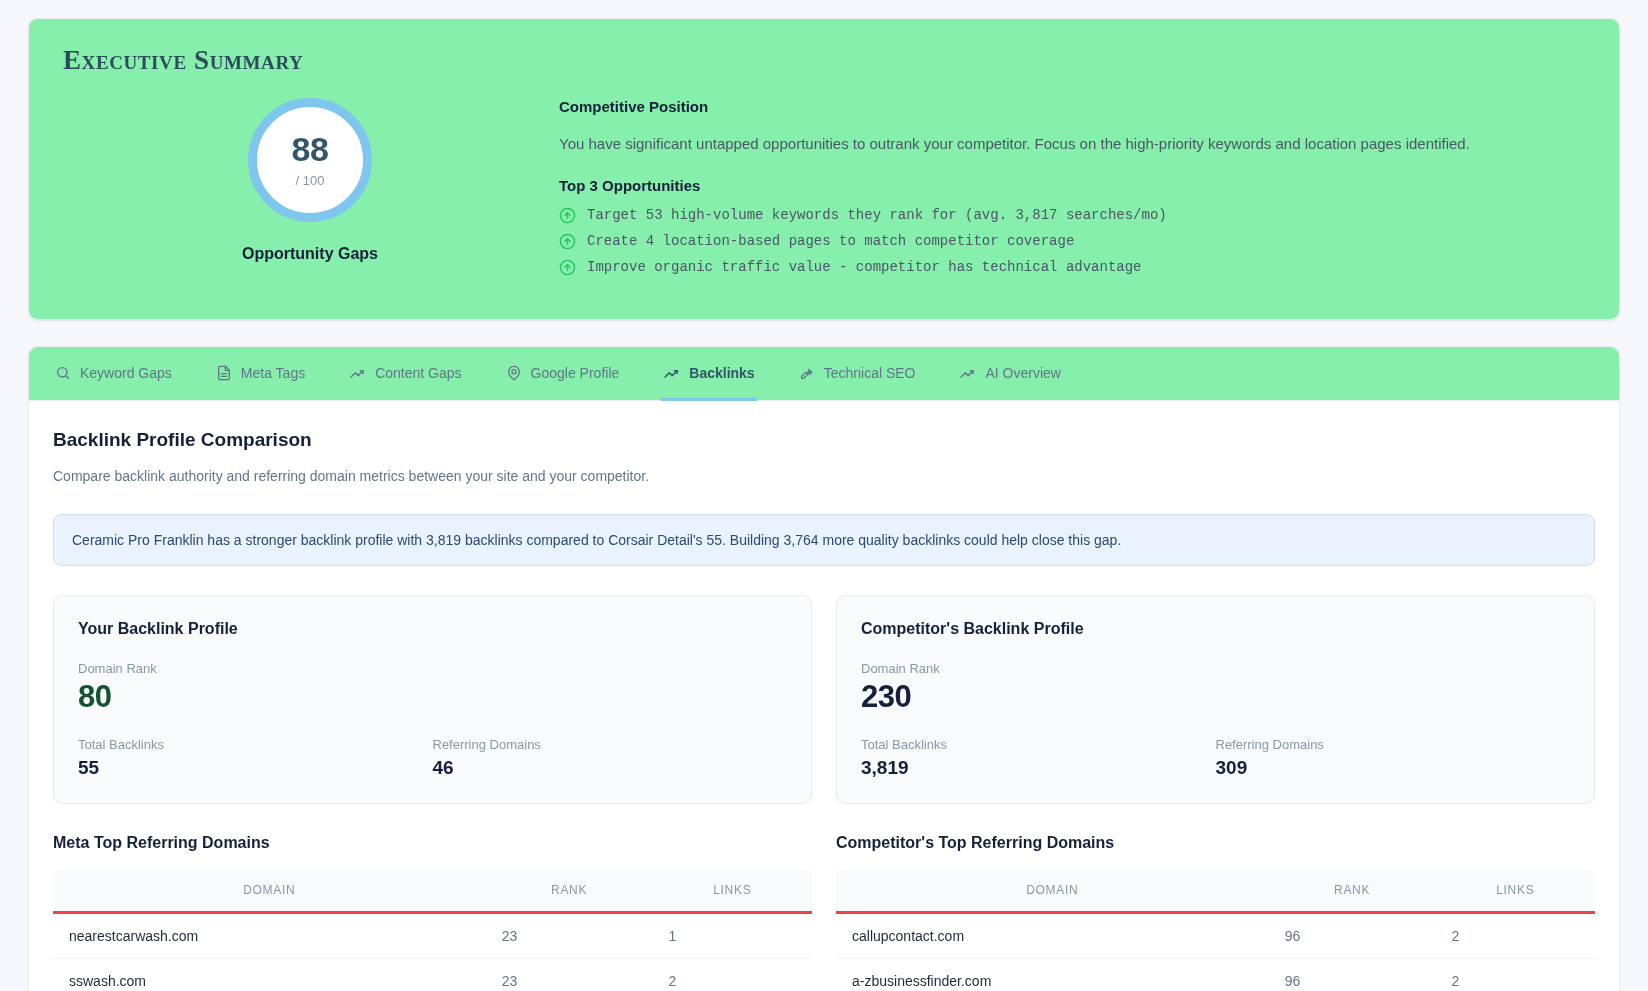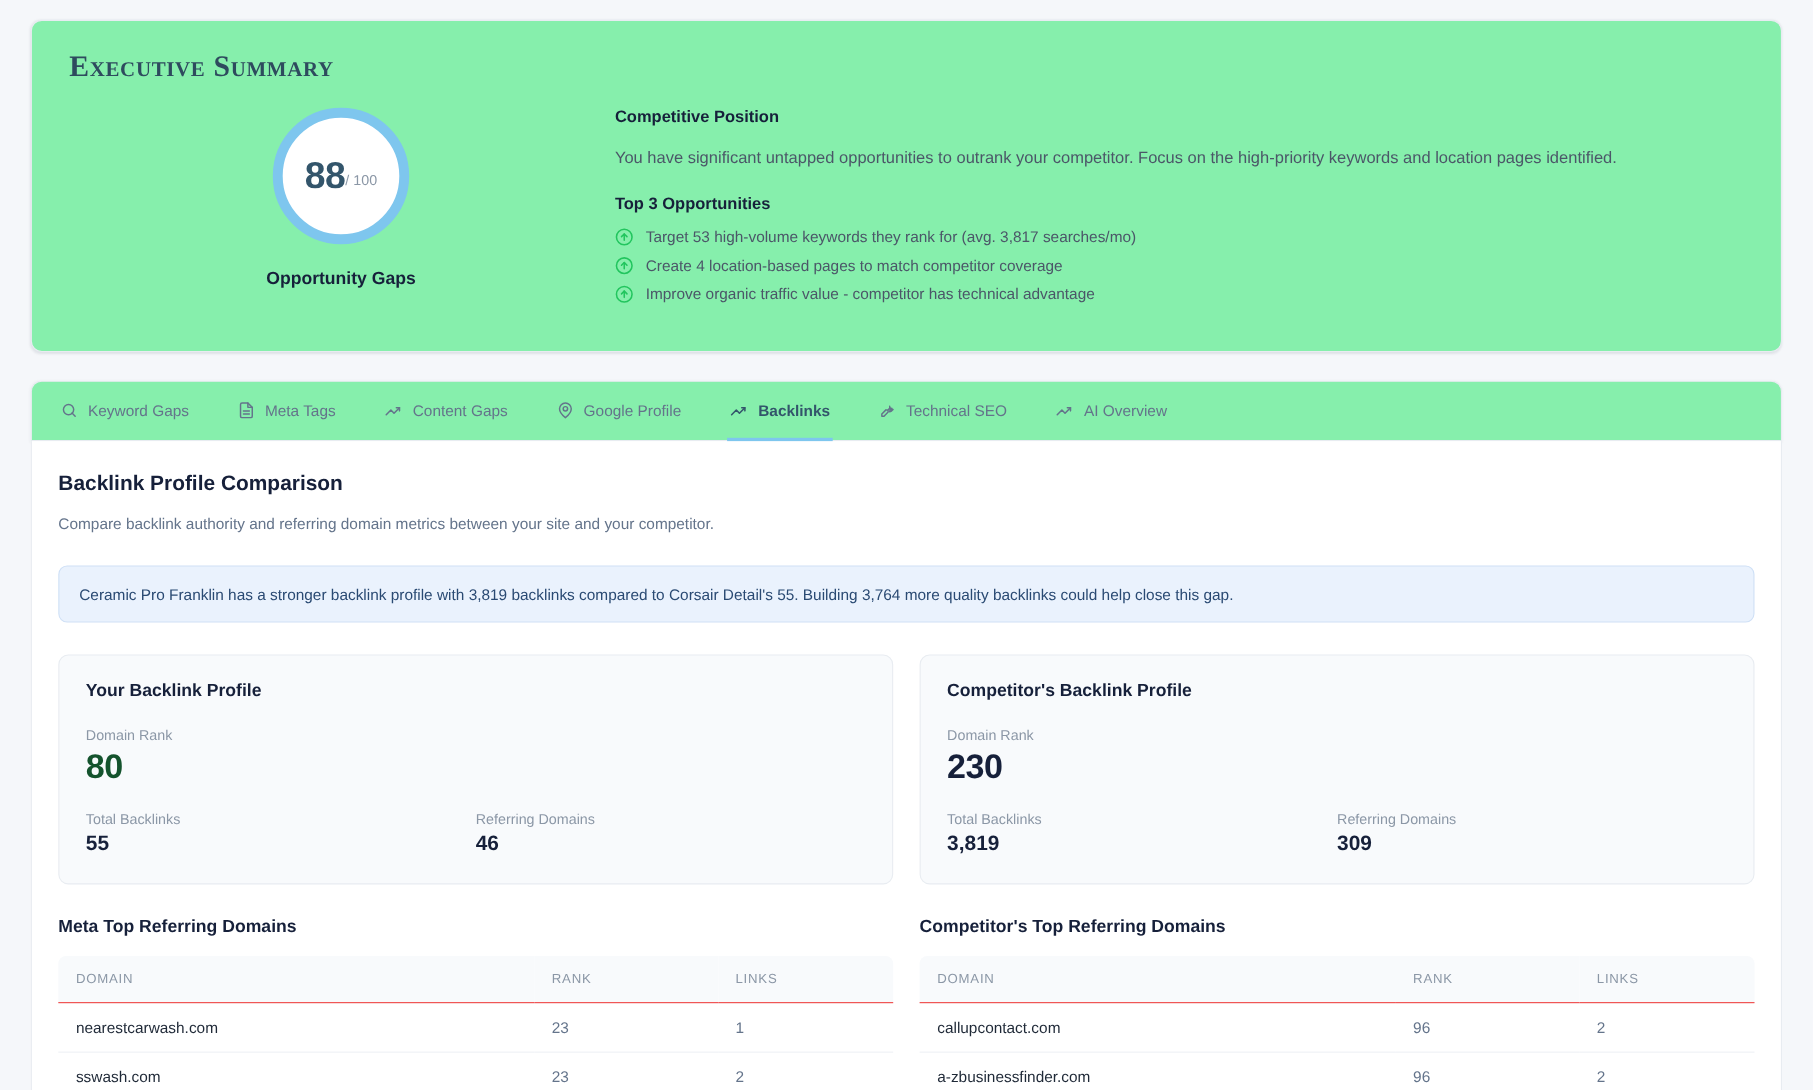--- a/index.html
+++ b/index.html
@@ -55,21 +55,21 @@
     flex-shrink: 0;
     padding-top: 4px;
   }
 
   .score-ring {
     width: 124px;
     height: 124px;
     border-radius: 50%;
     border: 9px solid #7ec6ee;
     display: flex;
-    flex-direction: row;
+    flex-direction: column;
     align-items: center;
     justify-content: center;
     background: #fff;
   }
 
   .score-value {
     font-size: 34px;
     font-weight: 700;
     color: #33556b;
     line-height: 1;
@@ -110,20 +110,21 @@
     font-weight: 700;
     color: #16203a;
     margin-bottom: 13px;
   }
 
   .opp-item {
     display: flex;
     align-items: center;
     gap: 11px;
     margin-bottom: 9px;
+    font-family: Liberation Mono, monospace;
   }
 
   .opp-icon { width: 17px; height: 17px; flex-shrink: 0; display: block; }
 
   .opp-text { font-size: 14px; color: #4b5768; }
 
   
   .tabs-card {
     margin-top: 26px;
     background: #86efac;
@@ -261,26 +262,26 @@
   }
 
   table {
     width: 100%;
     border-collapse: collapse;
     table-layout: fixed;
   }
 
   thead th {
     background: #f8fafc;
-    border-bottom: 1px solid #ef4444;
+    border-bottom: 3px solid #ef4444;
     font-size: 12px;
     font-weight: 400;
     color: #8b97a6;
     letter-spacing: .7px;
-    text-align: left;
+    text-align: center;
     padding: 14px 16px;
   }
 
   thead th:first-child { border-top-left-radius: 7px; }
   thead th:last-child  { border-top-right-radius: 7px; }
 
   .col-domain { width: 57%; }
   .col-rank   { width: 22%; }
   .col-links  { width: 21%; }
 

